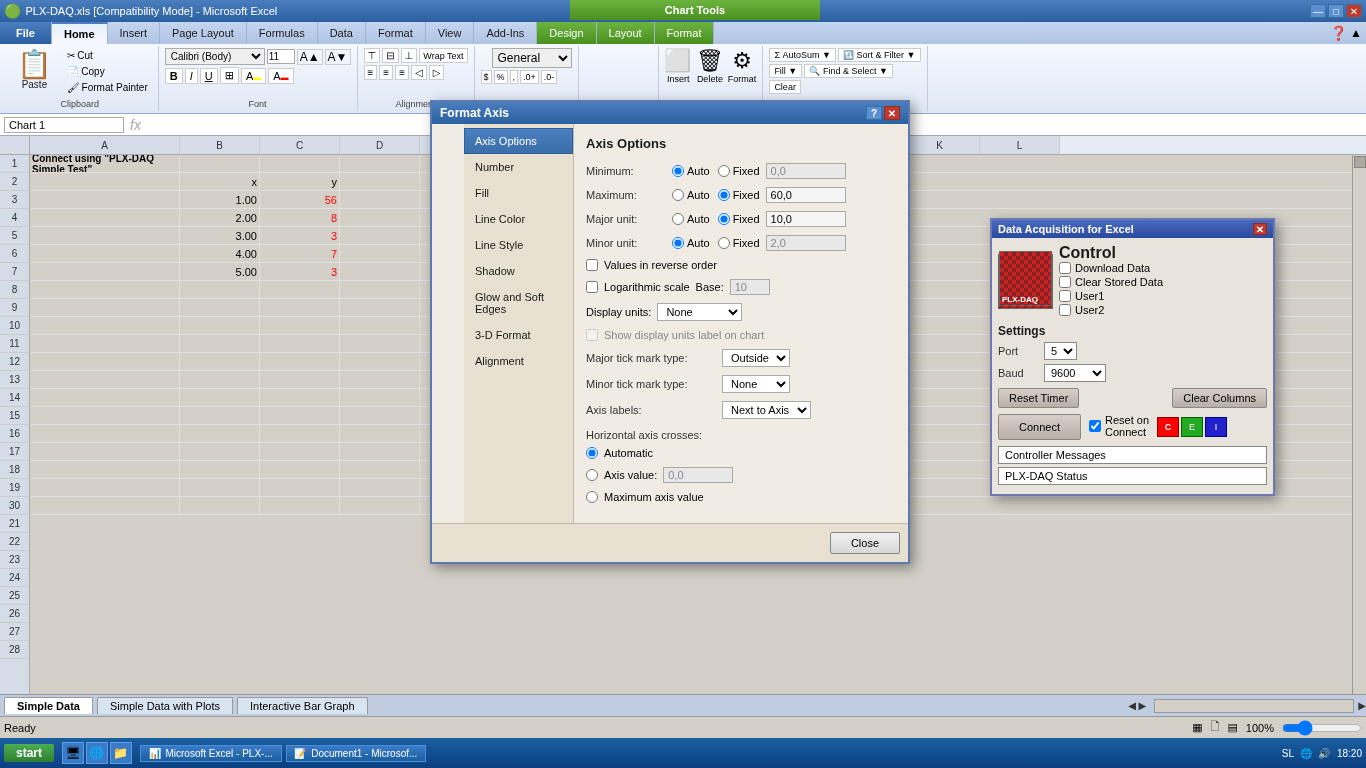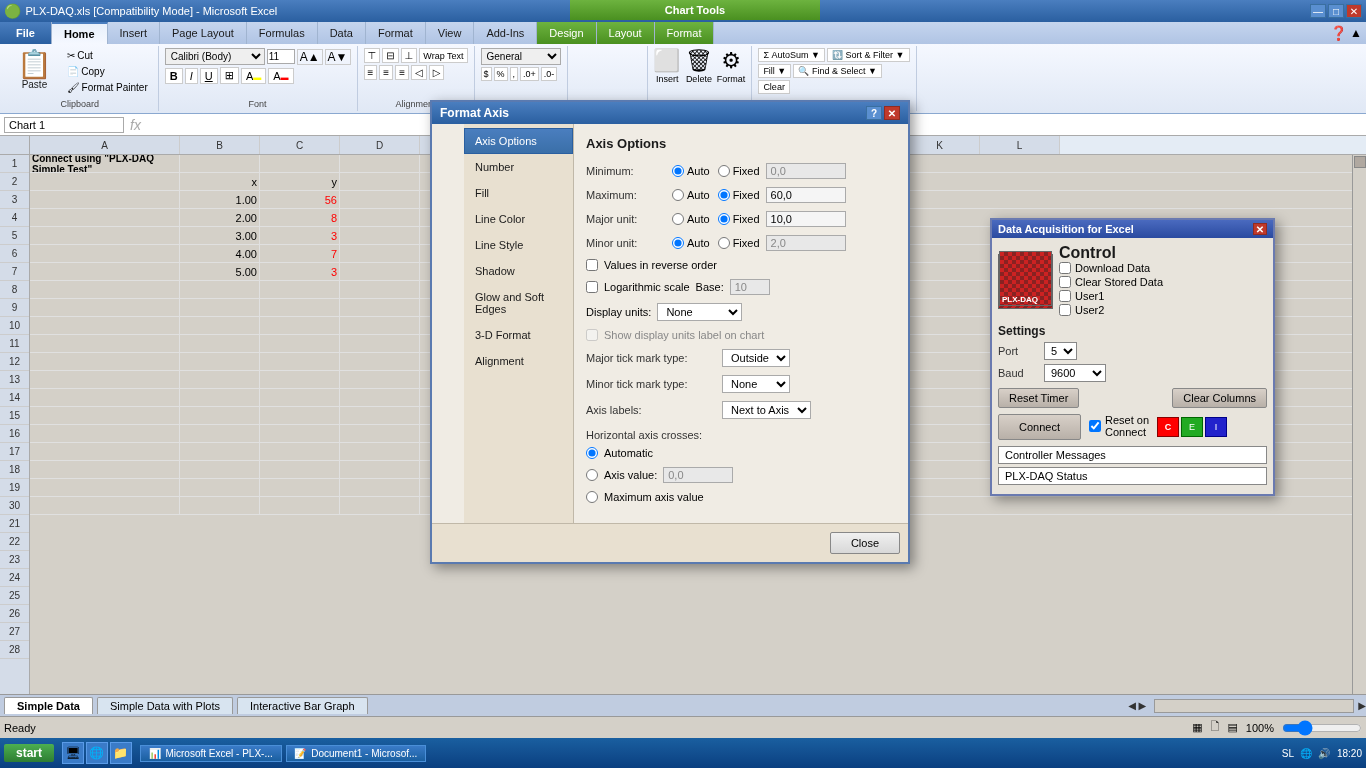--- a/index.html
+++ b/index.html
@@ -421,21 +421,21 @@
           <button style="font-size:10px; padding:1px 3px; border:1px solid #ccc; background:white; cursor:pointer;">≡</button>
           <button style="font-size:10px; padding:1px 3px; border:1px solid #ccc; background:white; cursor:pointer;">◁</button>
           <button style="font-size:10px; padding:1px 3px; border:1px solid #ccc; background:white; cursor:pointer;">▷</button>
         </div>
       </div>
       <div class="ribbon-group-label">Alignment</div>
     </div>
 
     <div class="ribbon-group" style="min-width:80px;">
       <div class="ribbon-group-content" style="flex-direction:column; gap:2px;">
-        <select style="width:80px; font-size:10px; border:1px solid #aaa; padding:1px;">
+        <select style="width:80px; font-size:12px; border:1px solid #aaa; padding:1px;margin-left:11px;">
           <option>General</option>
         </select>
         <div style="display:flex; gap:2px; font-size:10px; flex-wrap:wrap;">
           <button style="font-size:9px; padding:1px 2px; border:1px solid #ccc; background:white; cursor:pointer;">$</button>
           <button style="font-size:9px; padding:1px 2px; border:1px solid #ccc; background:white; cursor:pointer;">%</button>
           <button style="font-size:9px; padding:1px 2px; border:1px solid #ccc; background:white; cursor:pointer;">,</button>
           <button style="font-size:9px; padding:1px 2px; border:1px solid #ccc; background:white; cursor:pointer;">.0+</button>
           <button style="font-size:9px; padding:1px 2px; border:1px solid #ccc; background:white; cursor:pointer;">.0-</button>
         </div>
       </div>

